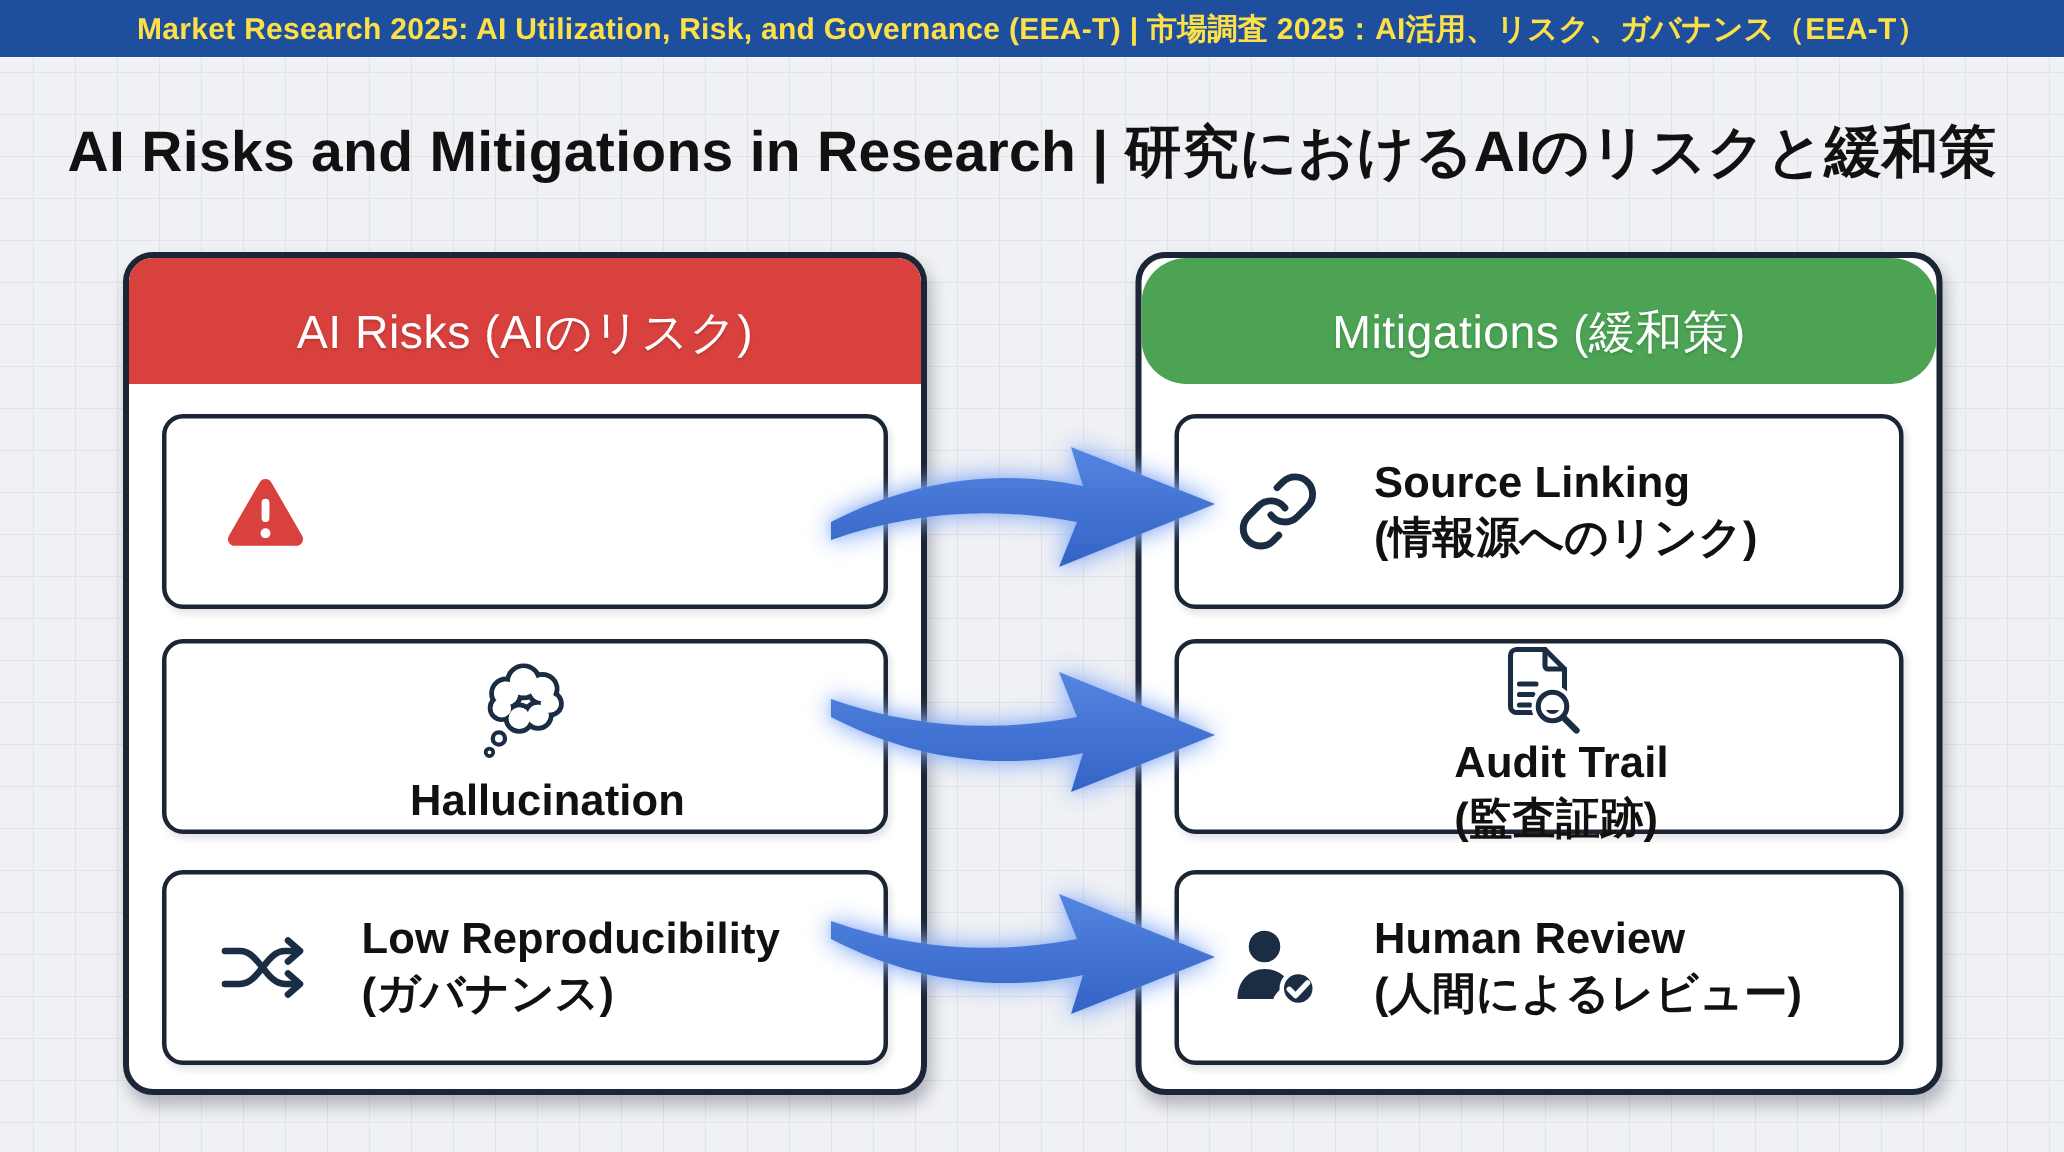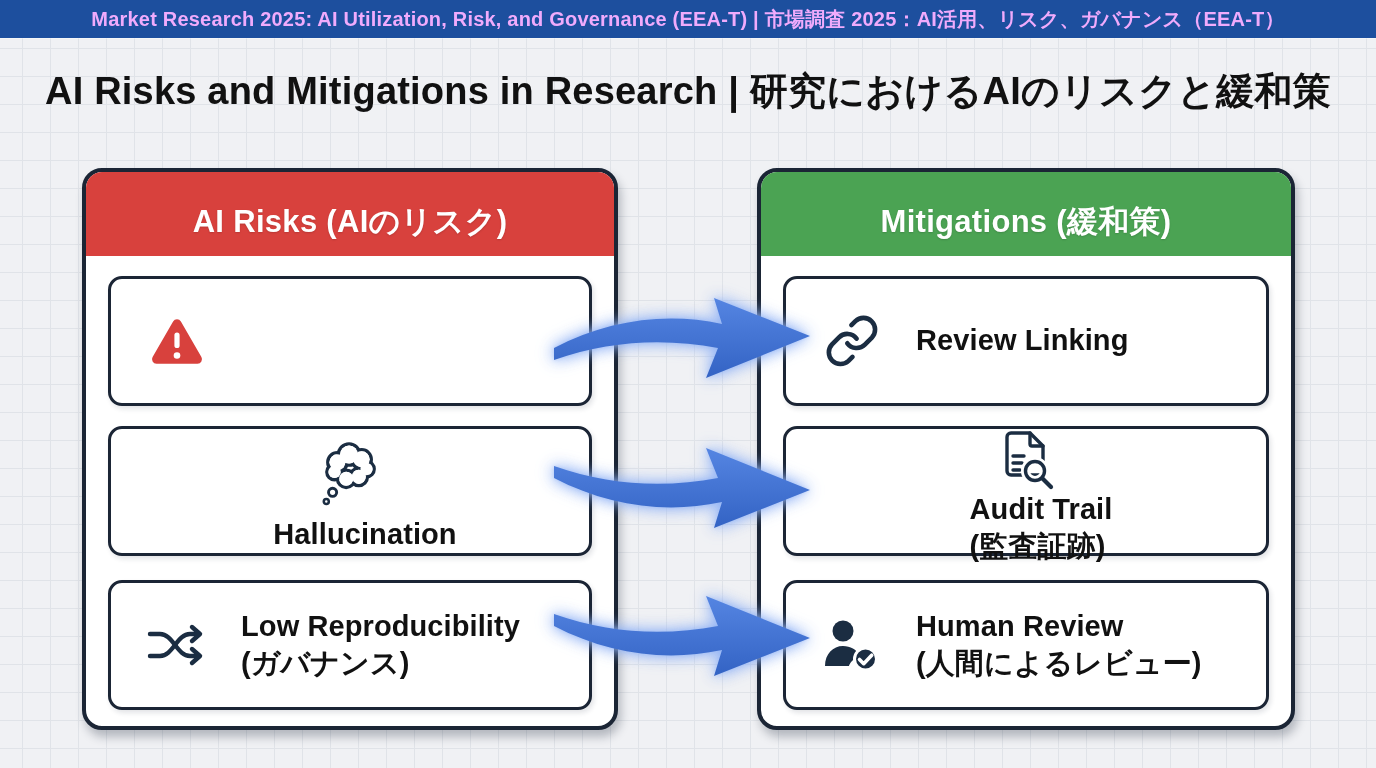--- a/index.html
+++ b/index.html
@@ -17,48 +17,48 @@
     background-size: 28px 28px;
     background-position: -6px -8px;
   }
   .banner {
     position: absolute; left: 0; top: 0; width: 1376px; height: 38px;
     background: var(--banner, #1D4F9E);
     display: flex; align-items: center; justify-content: center;
     box-shadow: 0 1px 0 rgba(255,255,255,.35);
   }
   .banner-title {
-    color: #f0abfc; font-size: 20px; font-weight: 700; letter-spacing: .2px;
+    color: #fde047; font-size: 20px; font-weight: 700; letter-spacing: .2px;
     white-space: nowrap;
   }
   .page-title {
-    position: absolute; left: 0; top: 66px; width: 1376px;
+    position: absolute; left: 0; top: 76px; width: 1376px;
     text-align: center;
     font-size: 38px; font-weight: 800; color: var(--text, #111);
     letter-spacing: .2px;
   }
   .panel {
     position: absolute; top: 168px; height: 562px;
     background: #fff;
     border: 4px solid var(--border, #1B2535);
     border-radius: 20px;
     box-shadow: 3px 7px 10px rgba(25,35,55,.28);
     overflow: hidden;
   }
   .panel.risks { left: 82px; width: 536px; }
   .panel.mitigations { left: 757px; width: 538px; }
   .panel-header {
     height: 84px;
     display: flex; align-items: center; justify-content: center;
     border-radius: 14px 14px 0 0;
   }
   .panel.risks .panel-header { background: var(--risk, #D8413D); }
-  .panel.mitigations .panel-header { background: var(--mitigation, #4BA353); }
+  .panel.mitigations .panel-header { background: var(--mitigation, #4BA353); border-radius: 30px; }
   .panel-header span {
-    color: #fff; font-size: 31px; font-weight: 700; letter-spacing: .3px;
+    color: #fff; font-size: 31px; font-weight: 400; letter-spacing: .3px;
     text-shadow: 0 1px 2px rgba(0,0,0,.15);
     margin-top: 16px;
   }
   .card {
     position: absolute; left: 22px; right: 22px; height: 130px;
     background: #fff;
     border: 3.5px solid var(--border, #1B2535);
     border-radius: 14px;
     display: flex; align-items: center;
     padding-left: 30px;
@@ -178,21 +178,22 @@
     </div>
 
     <div class="card r0">
       <div class="icon-box">
         <svg width="56" height="56" viewBox="0 0 56 56" fill="none" stroke="#1B2D42" stroke-width="4.6" stroke-linecap="round" stroke-linejoin="round">
           <path d="M23.3 30.3 a11.65 11.65 0 0 0 17.57 1.26 l7 -7 a11.65 11.65 0 0 0 -16.47 -16.47 l-4 3.98"></path>
           <path d="M32.6 25.6 a11.65 11.65 0 0 0 -17.57 -1.26 l-7 7 a11.65 11.65 0 0 0 16.47 16.47 l3.98 -3.98"></path>
         </svg>
       </div>
       <div class="card-label two-line">
-        <span>Review Linking</span>
+        <span>Source Linking</span>
+        <span>(情報源へのリンク)</span>
       </div>
     </div>
 
     <div class="card r1">
       <div class="icon-box">
         <svg width="58" height="62" viewBox="0 0 58 62">
           <g fill="none" stroke="#1B2D42" stroke-width="3.4" stroke-linecap="round" stroke-linejoin="round">
             <path d="M13 4 H32 L45 17 V42 a4 4 0 0 1 -4 4 H13 a4 4 0 0 1 -4 -4 V8 a4 4 0 0 1 4 -4 z"></path>
             <path d="M32 4 V15 a2 2 0 0 0 2 2 H45"></path>
             <path d="M15 27 h11 M15 34 h9 M15 41 h7"></path>

